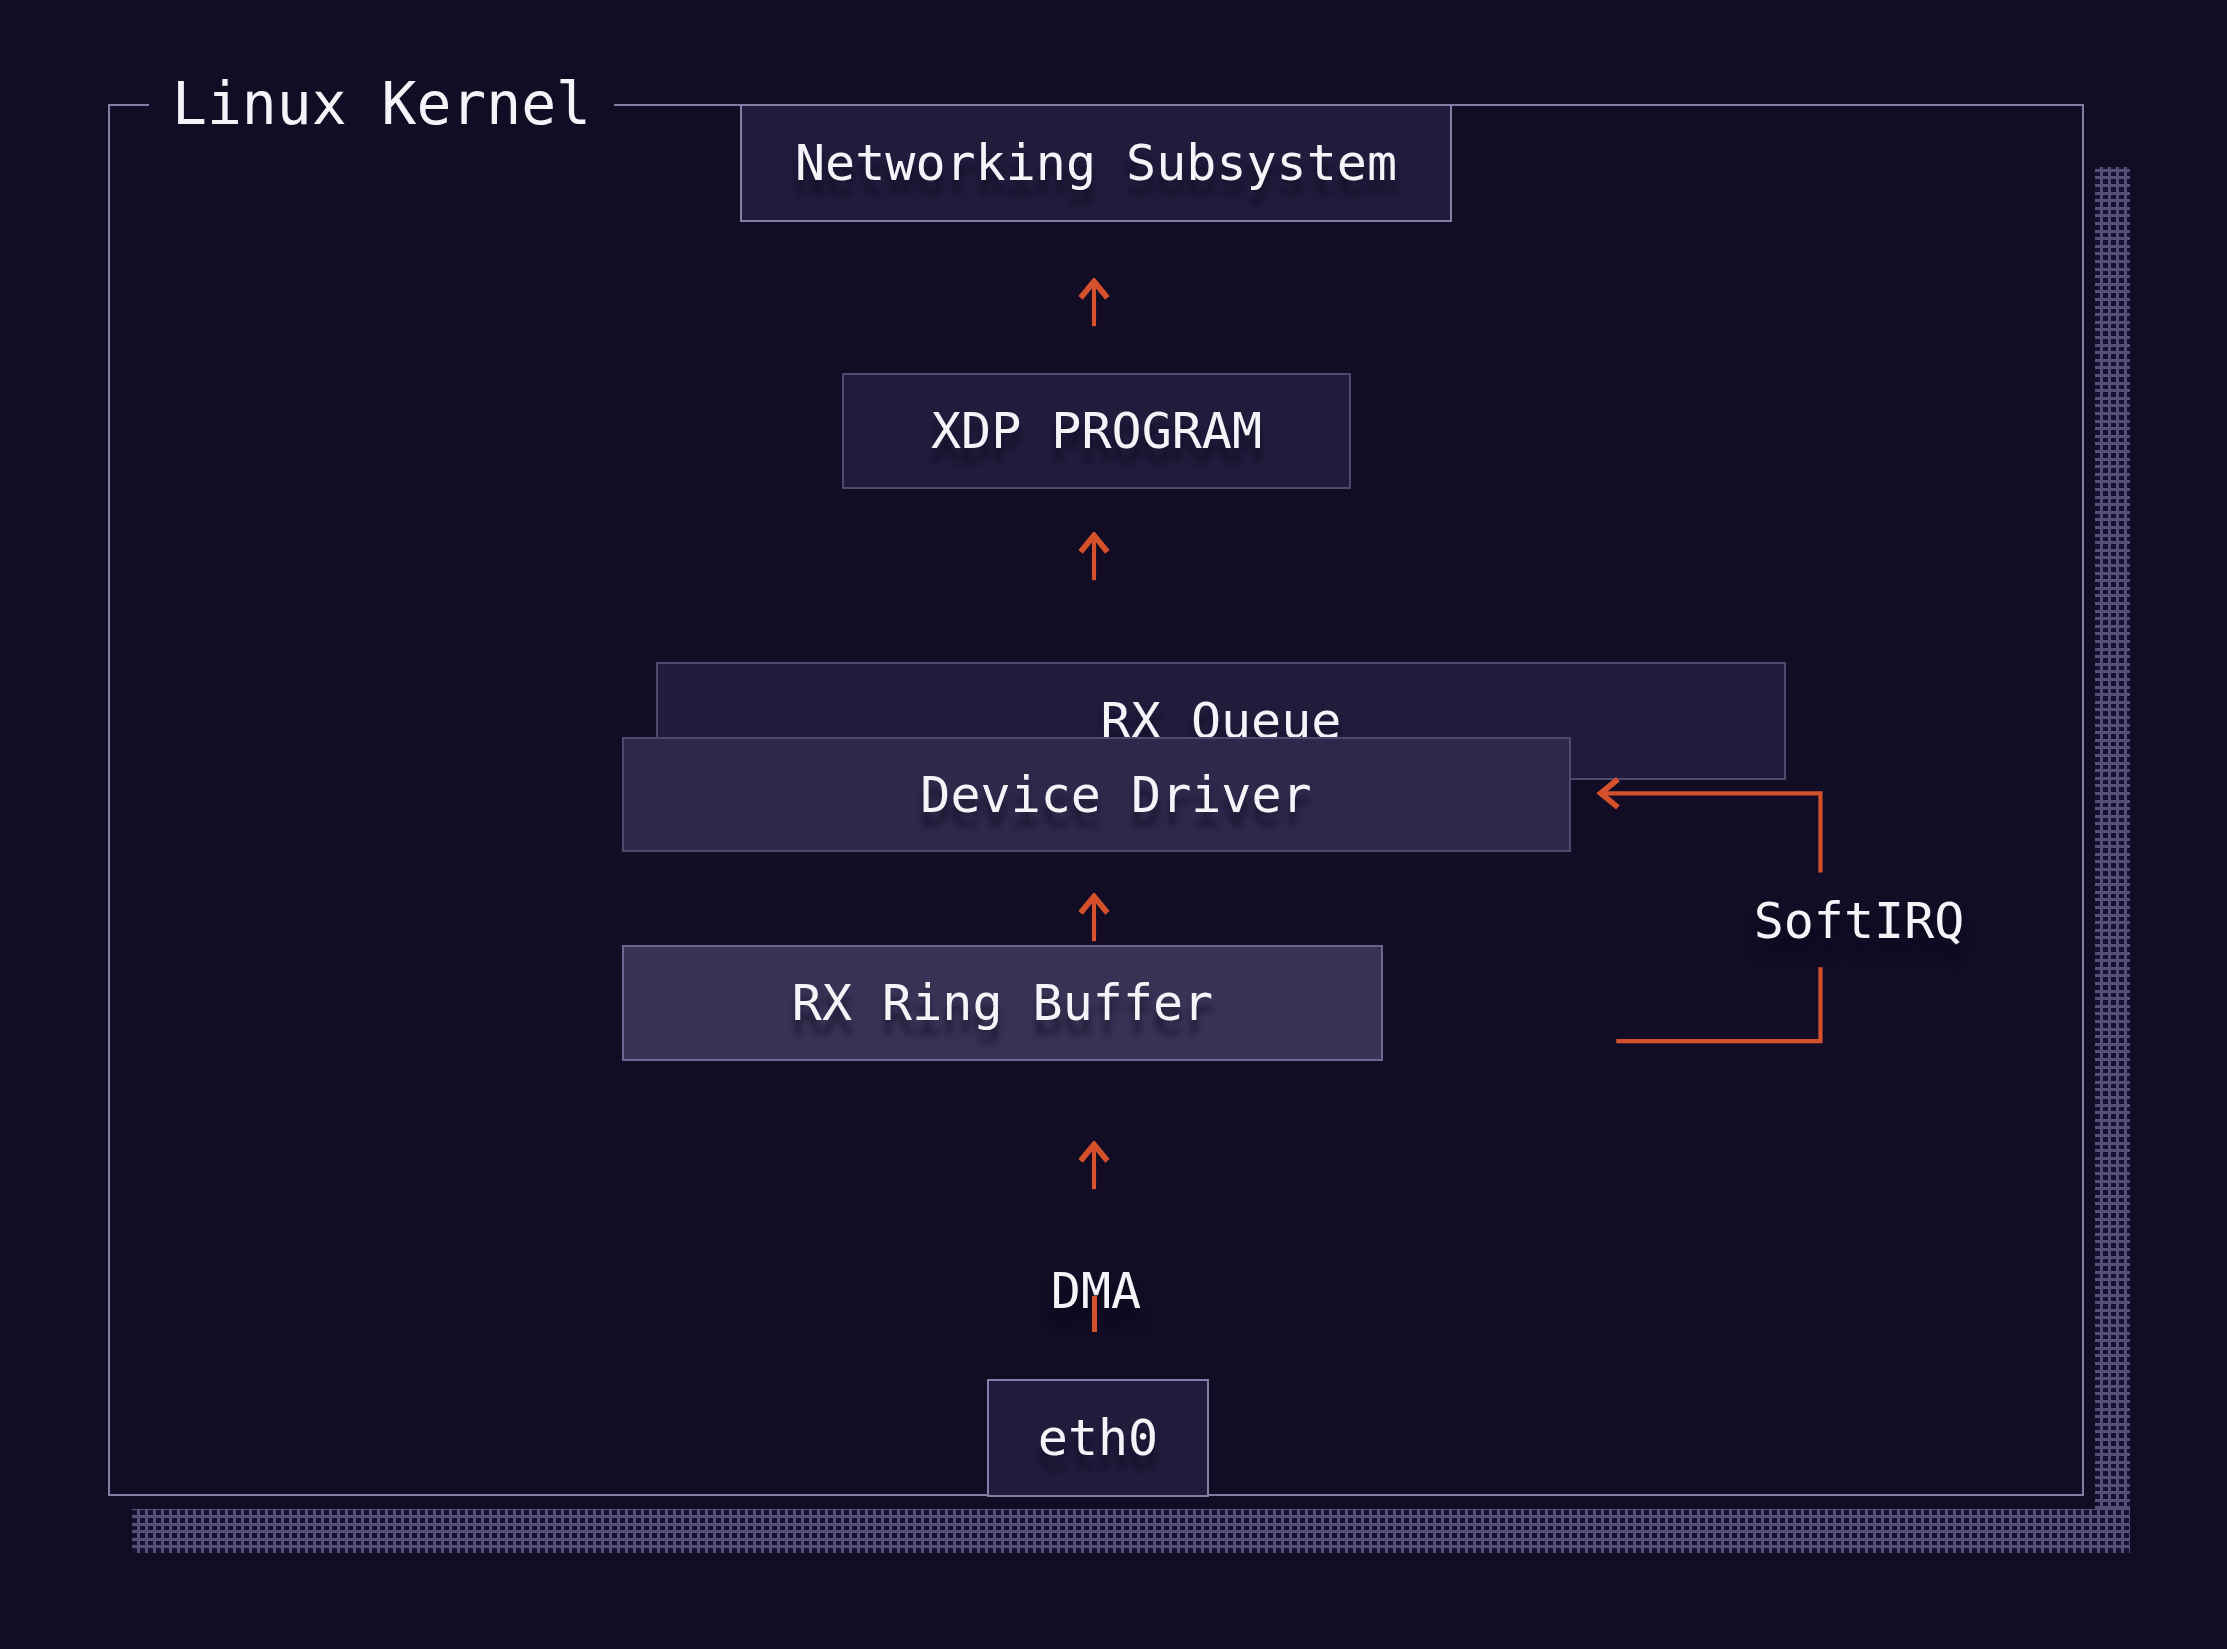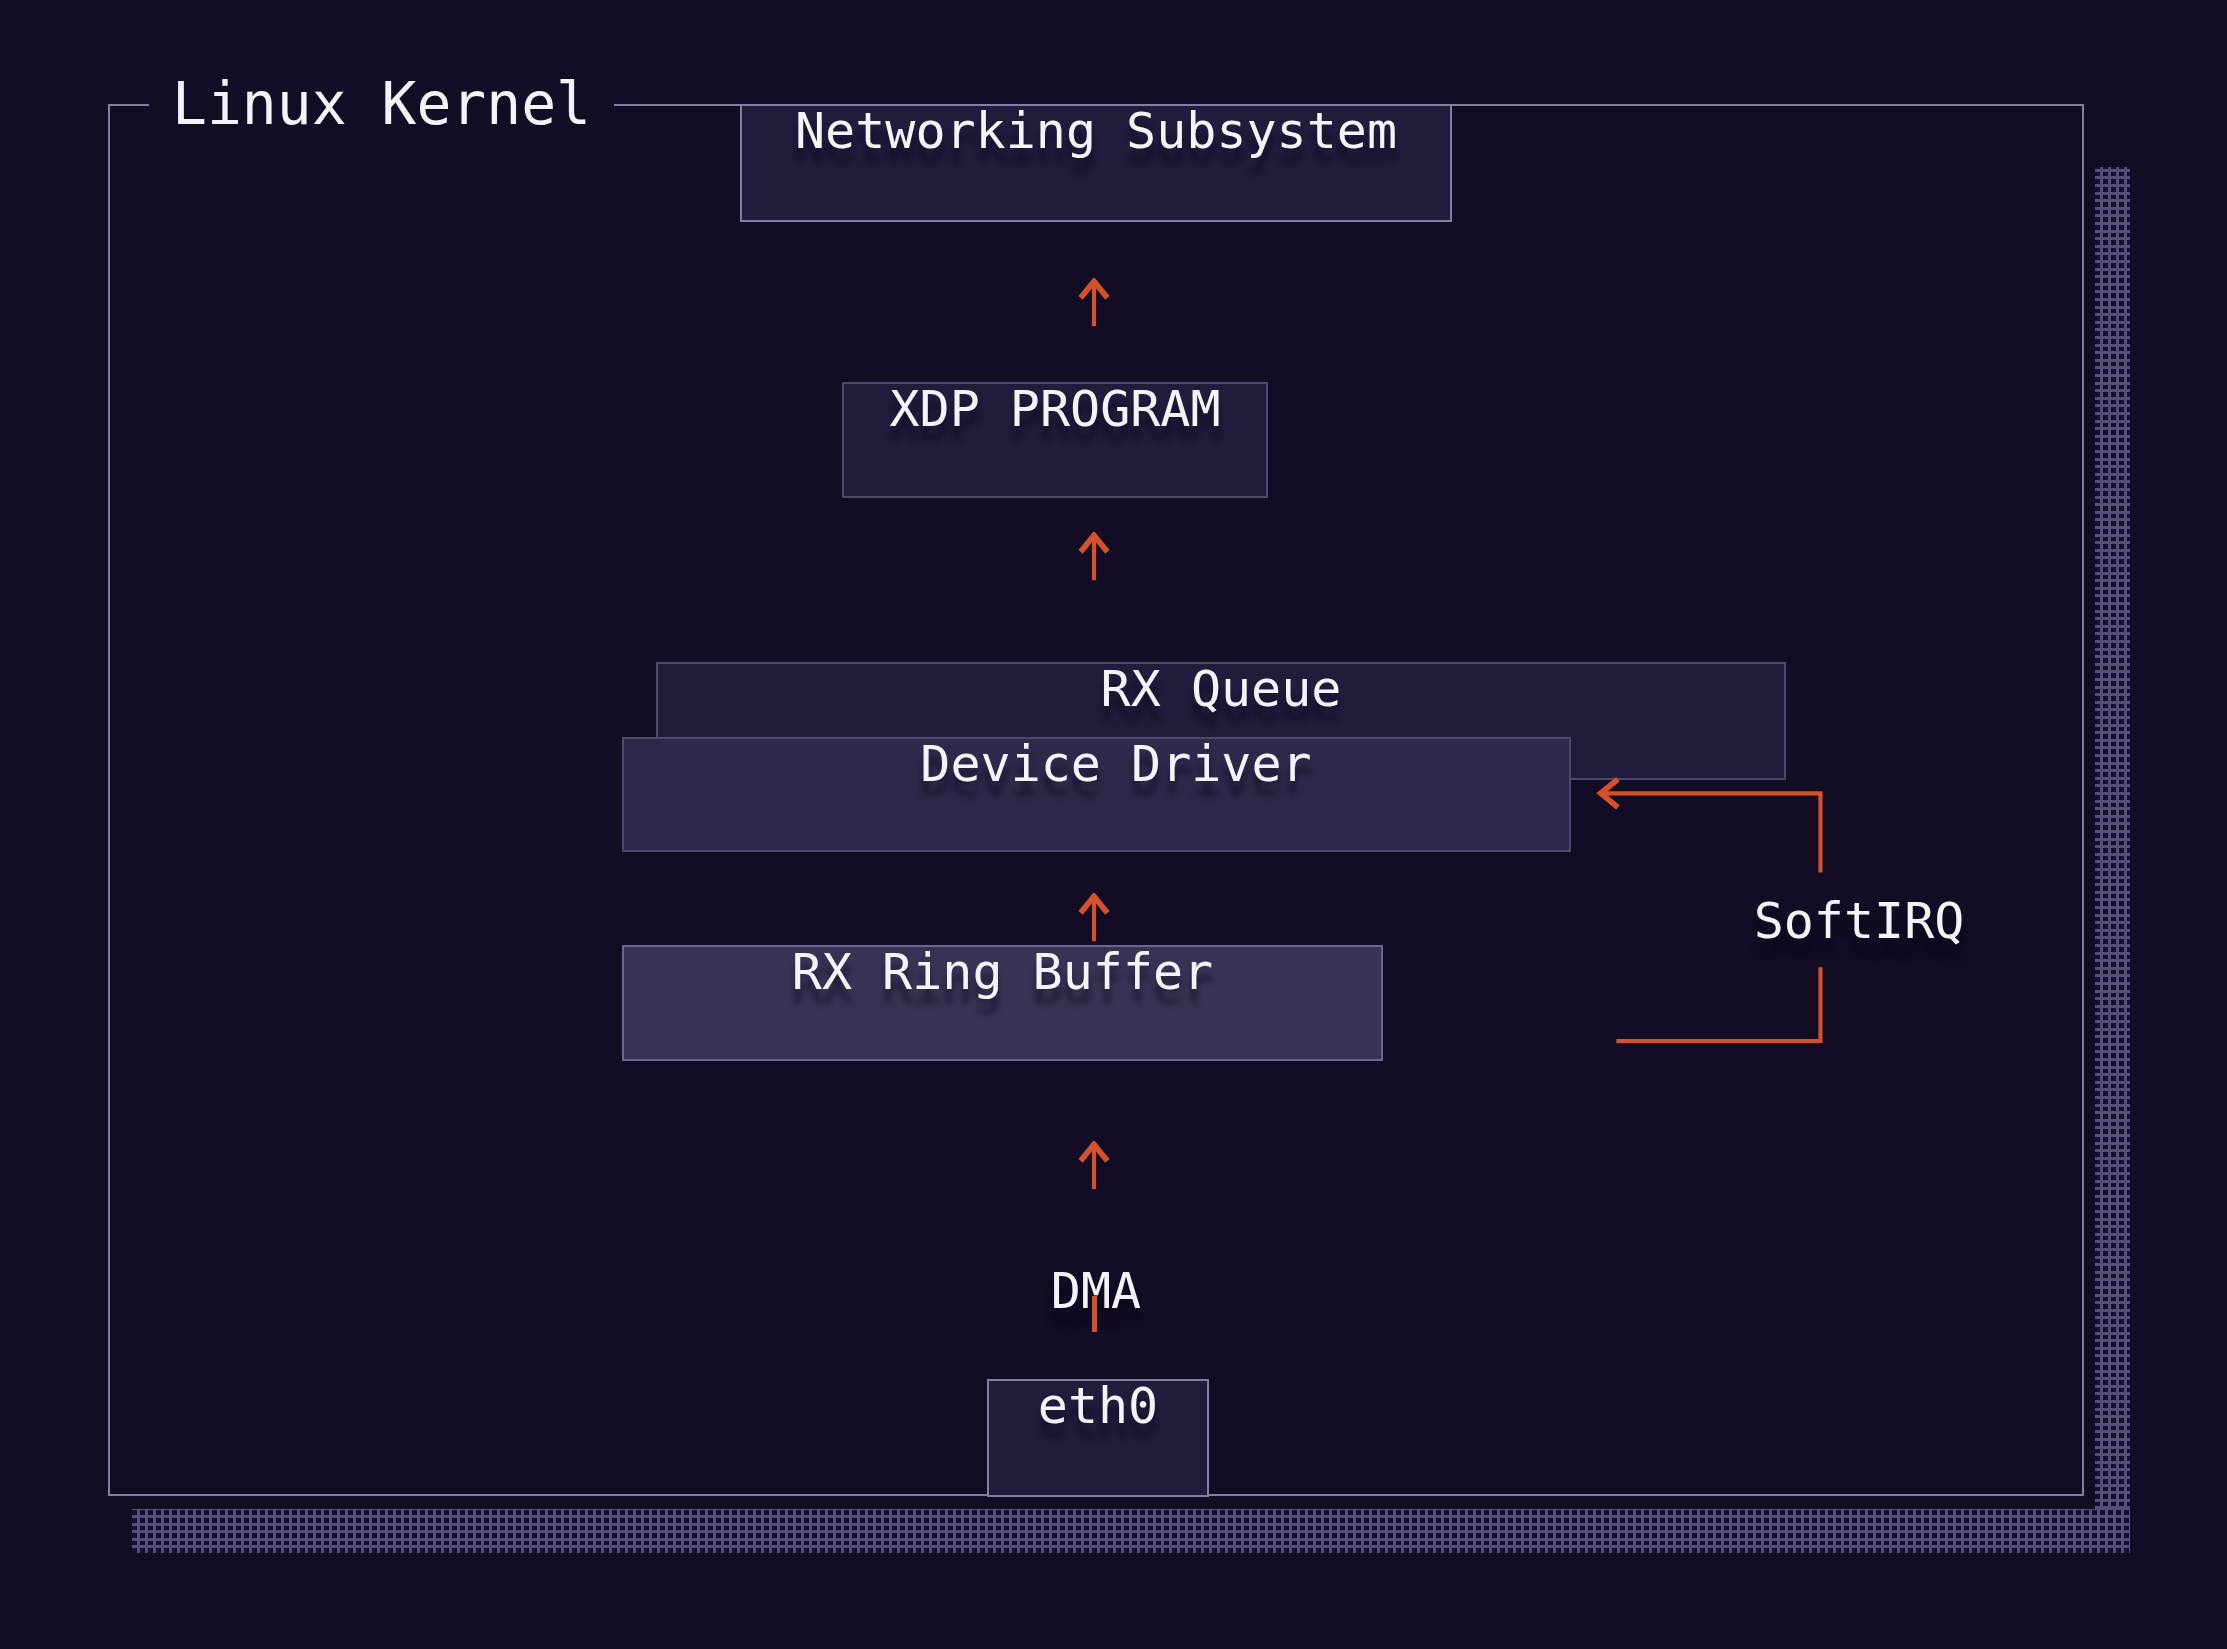--- a/index.html
+++ b/index.html
@@ -32,26 +32,26 @@
     border:2.1px solid var(--borderBright);box-sizing:border-box;z-index:2;
   }
   .kernel-label{
     position:absolute;left:149px;top:104px;transform:translateY(-50%);
     background:var(--bg);padding:0 23px;font-size:58px;line-height:1.25;
     white-space:nowrap;z-index:4;
   }
 
   
   .node{
-    position:absolute;box-sizing:border-box;display:flex;justify-content:center;
+    position:absolute;box-sizing:border-box;display:flex;align-items:center;justify-content:center;
     font-size:50px;line-height:1;white-space:nowrap;z-index:3;
     text-shadow:0 13.5px 6.2px rgba(10,6,24,0.55);
   }
   .node-ns  {left:740px;top:104px; width:712px;height:118px;background:var(--boxFill);     border:2.1px solid var(--borderBright);}
-  .node-xdp {left:842px;top:382px; width:426px; height:116px;background:var(--boxFill);     border:2.1px solid var(--borderDim);}
+  .node-xdp {left:842px;top:373px; width:509px; height:116px;background:var(--boxFill);     border:2.1px solid var(--borderDim);}
   .node-rxq {left:656px;top:622px;width:1130px;height:118px;background:var(--boxFill);     border:2.1px solid var(--borderDim);margin-top:40px;}
   .node-dd  {left:622px;top:737px;width:949px;height:115px;background:var(--boxFillMid);  border:2.1px solid var(--borderDim);padding-left:39px;}
   .node-rrb {left:622px;top:945px;width:761px;height:116px;background:var(--boxFillLight);border:2.1px solid var(--borderMid);}
   .node-eth0{left:987px;top:1379px;width:222px; height:118px;background:var(--boxFill);     border:2.1px solid var(--borderBright);}
 
   
   .float-label{
     position:absolute;transform:translate(-50%,-50%);font-size:50px;line-height:1;
     white-space:nowrap;z-index:3;text-shadow:0 15.6px 8.3px rgba(10,6,24,0.7);
   }

